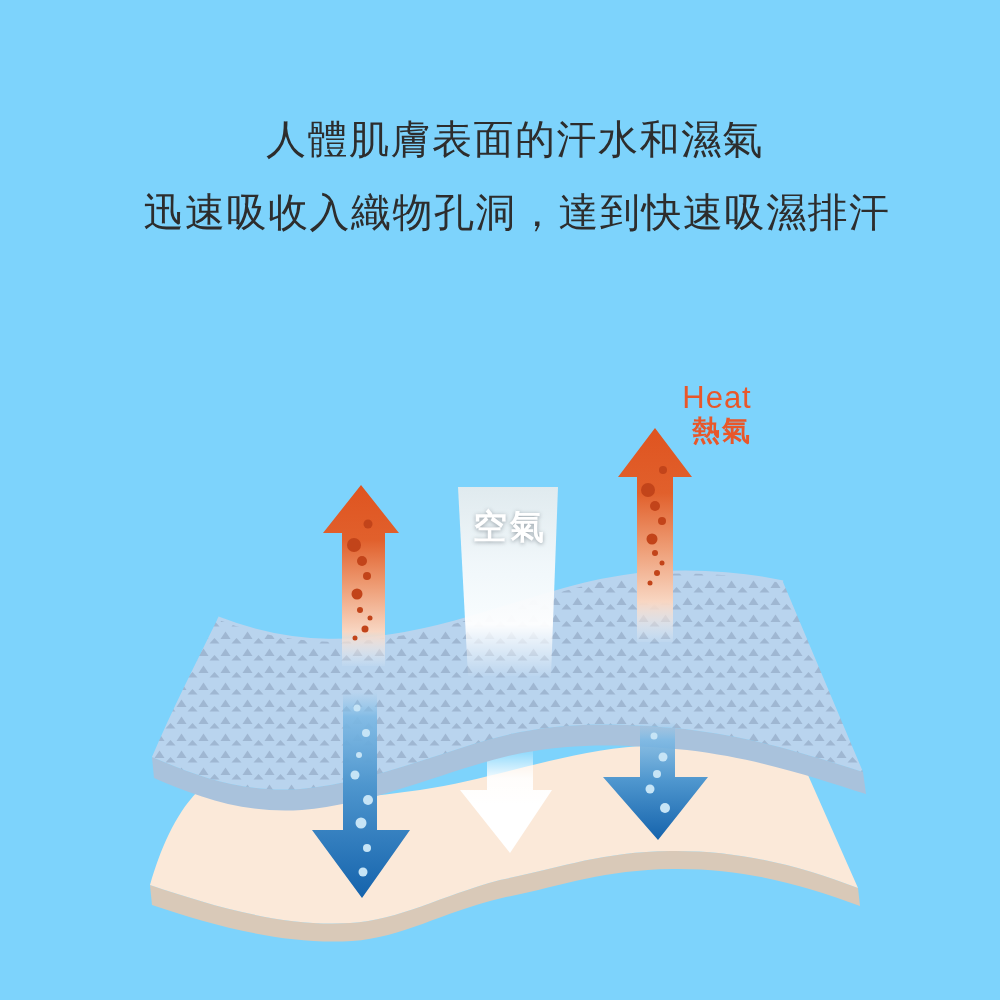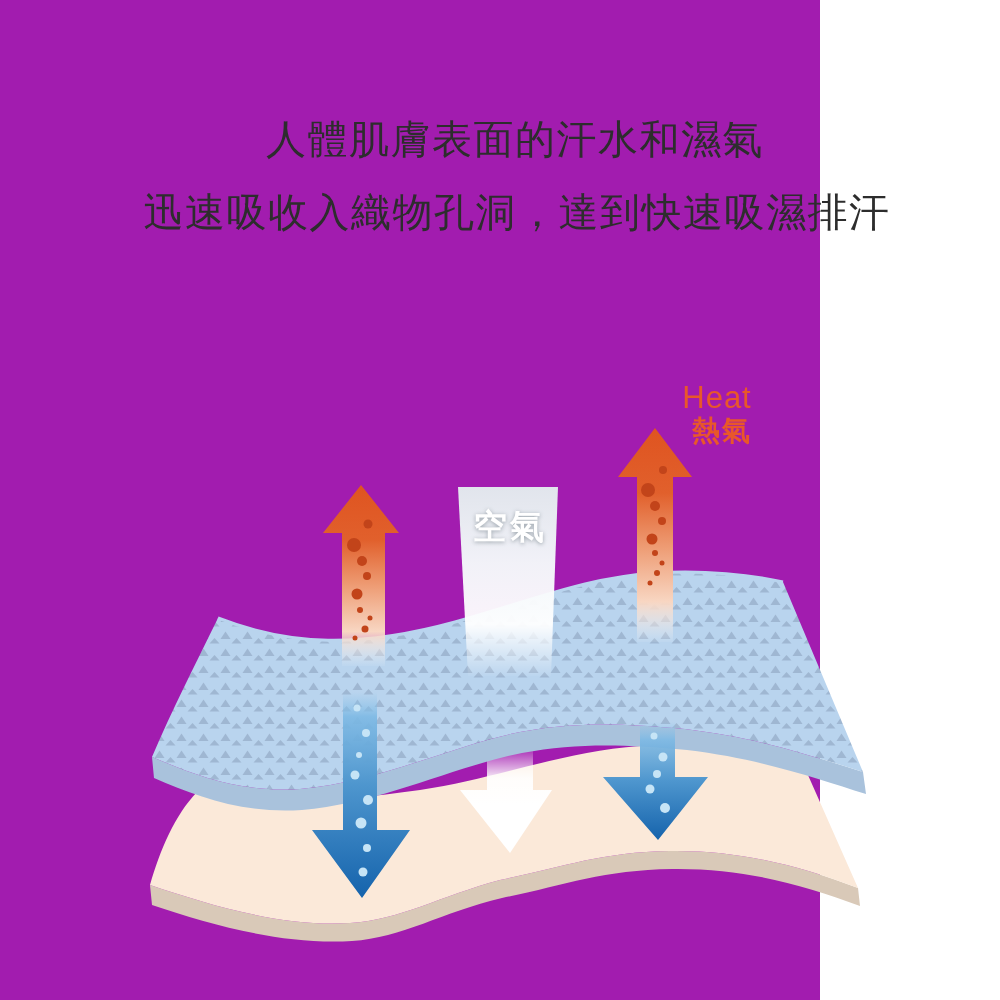--- a/index.html
+++ b/index.html
@@ -6,23 +6,23 @@
     margin: 0;
     padding: 0;
     background: #ffffff;
     width: 1000px;
     height: 1000px;
     overflow: hidden;
     font-family: "Liberation Sans", sans-serif;
   }
   .stage {
     position: relative;
-    width: 820px;
+    width: 1000px;
     height: 1000px;
-    background: #a21caf;
+    background: #7dd3fc;
   }
   svg { display: block; }
   .title-text {
     font-family: "Liberation Sans", sans-serif;
     font-size: 40px;
     fill: #2d2d2d;
     letter-spacing: 1.5px;
   }
   .heat-en {
     font-family: "Liberation Sans", sans-serif;

